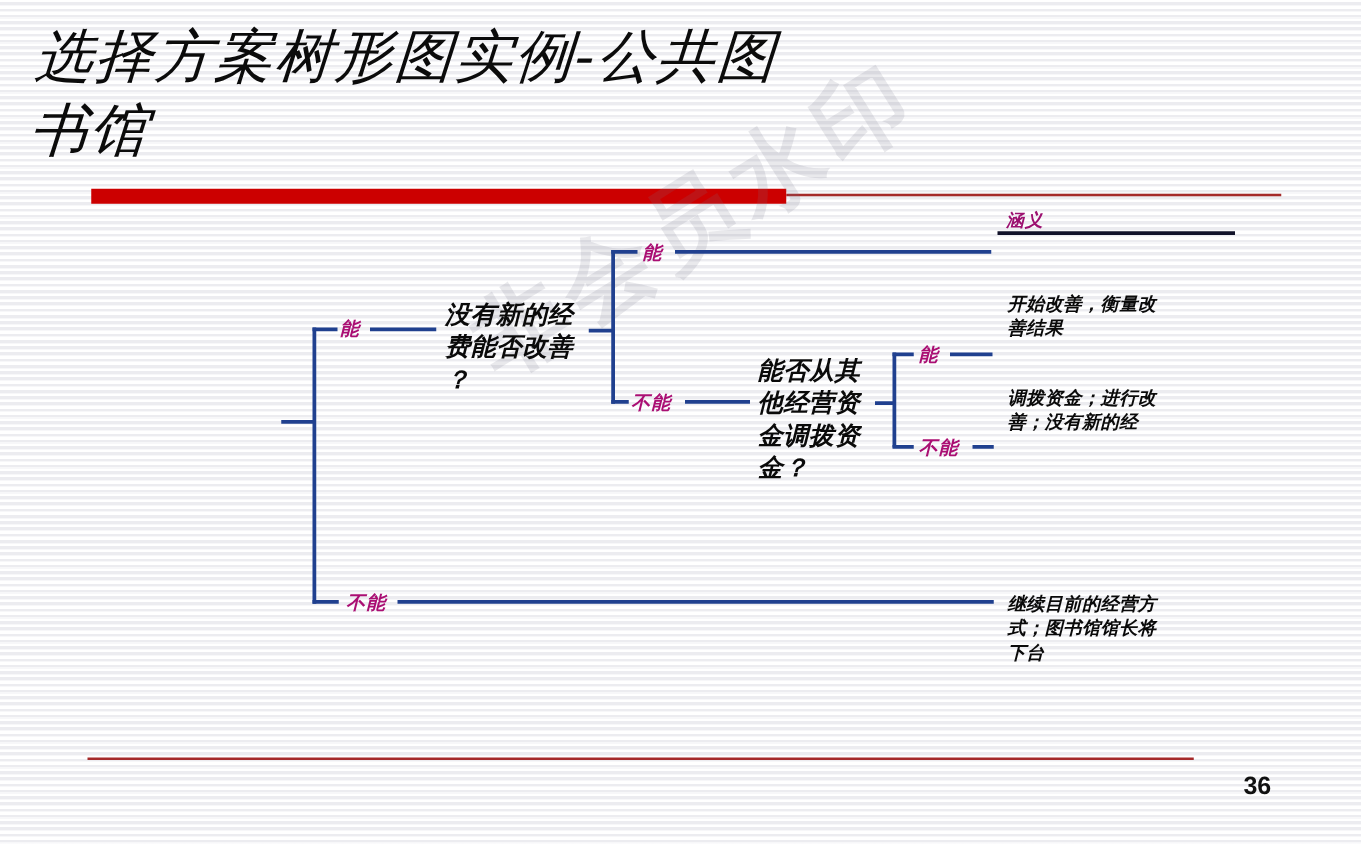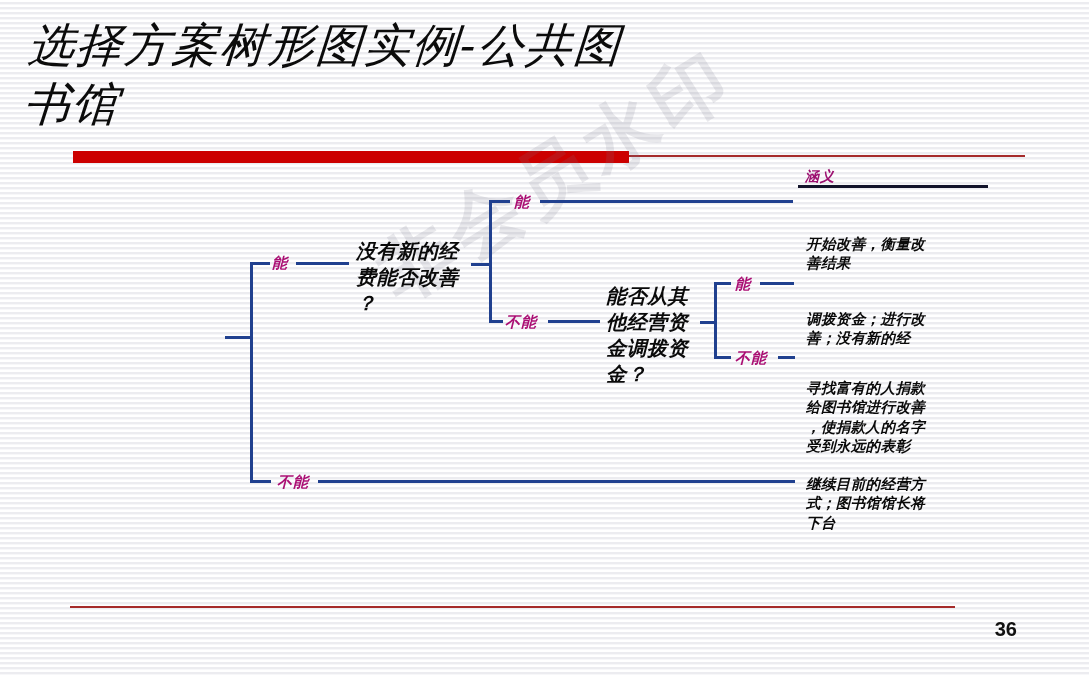--- a/index.html
+++ b/index.html
@@ -226,24 +226,20 @@
 
   <div id="meaning-header">涵义</div>
   <div id="meaning-header-rule"></div>
 
   <div class="outcome-text" style="top:206px;">开始改善，衡量改
 善结果</div>
 
   <div class="outcome-text" style="top:281px;">调拨资金；进行改
 善；没有新的经</div>
 
-  <div class="outcome-text" style="top:350px;">寻找富有的人捐款
-给图书馆进行改善
-，使捐款人的名字
-受到永远的表彰</div>
 
   <div class="outcome-text" style="top:446px;">继续目前的经营方
 式；图书馆馆长将
 下台</div>
 
   <div id="footer-rule"></div>
   <div id="page-number">36</div>
 
 </div>
 

